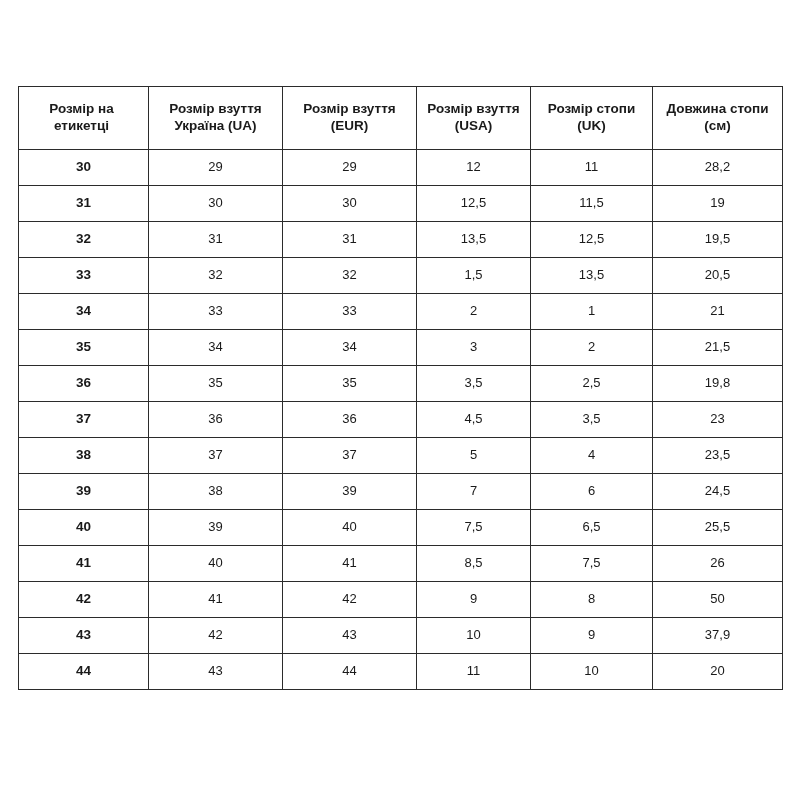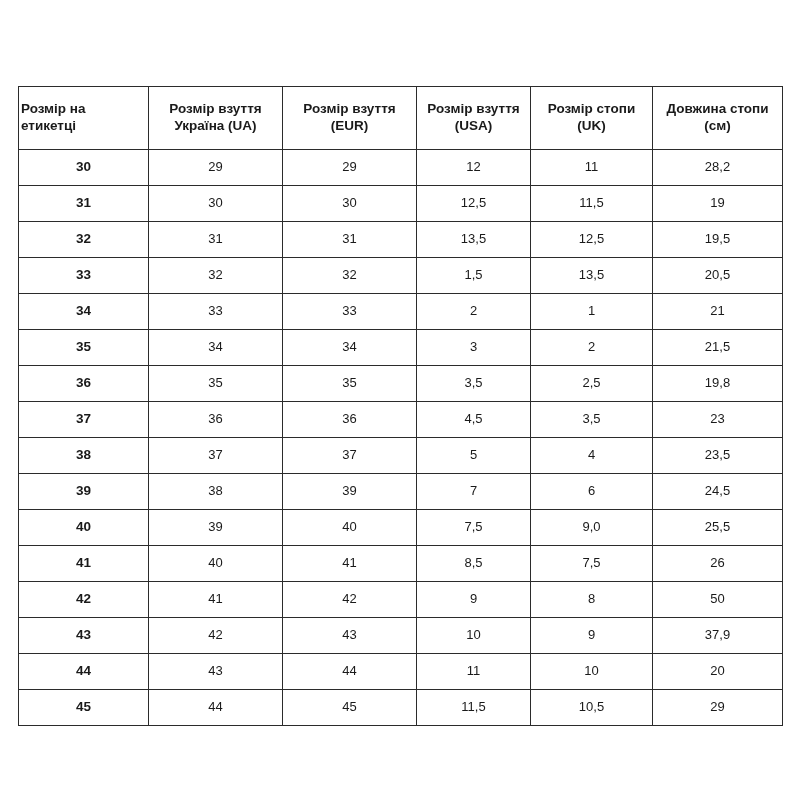--- a/index.html
+++ b/index.html
@@ -40,21 +40,21 @@
     padding: 0;
     height: 35px;
   }
   table.size-table thead th {
     font-weight: bold;
     font-size: 13.5px;
     height: 54px;
     padding: 4px 6px;
   }
   table.size-table thead th.col-label {
-    text-align: left;
+    text-align: center;
     padding-left: 2px;
   }
   table.size-table tbody td.label-cell {
     font-weight: bold;
     font-size: 13.5px;
   }
   table.size-table col.c0 { width: 130px; }
   table.size-table col.c1 { width: 134px; }
   table.size-table col.c2 { width: 134px; }
   table.size-table col.c3 { width: 114px; }
@@ -164,21 +164,21 @@
           <td>39</td>
           <td>7</td>
           <td>6</td>
           <td>24,5</td>
         </tr>
         <tr>
           <td class="label-cell">40</td>
           <td>39</td>
           <td>40</td>
           <td>7,5</td>
-          <td>9,0</td>
+          <td>6,5</td>
           <td>25,5</td>
         </tr>
         <tr>
           <td class="label-cell">41</td>
           <td>40</td>
           <td>41</td>
           <td>8,5</td>
           <td>7,5</td>
           <td>26</td>
         </tr>
@@ -199,24 +199,16 @@
           <td>37,9</td>
         </tr>
         <tr>
           <td class="label-cell">44</td>
           <td>43</td>
           <td>44</td>
           <td>11</td>
           <td>10</td>
           <td>20</td>
         </tr>
-        <tr>
-          <td class="label-cell">45</td>
-          <td>44</td>
-          <td>45</td>
-          <td>11,5</td>
-          <td>10,5</td>
-          <td>29</td>
-        </tr>
       </tbody>
     </table>
   </div>
 </div>
 
 </body></html>

